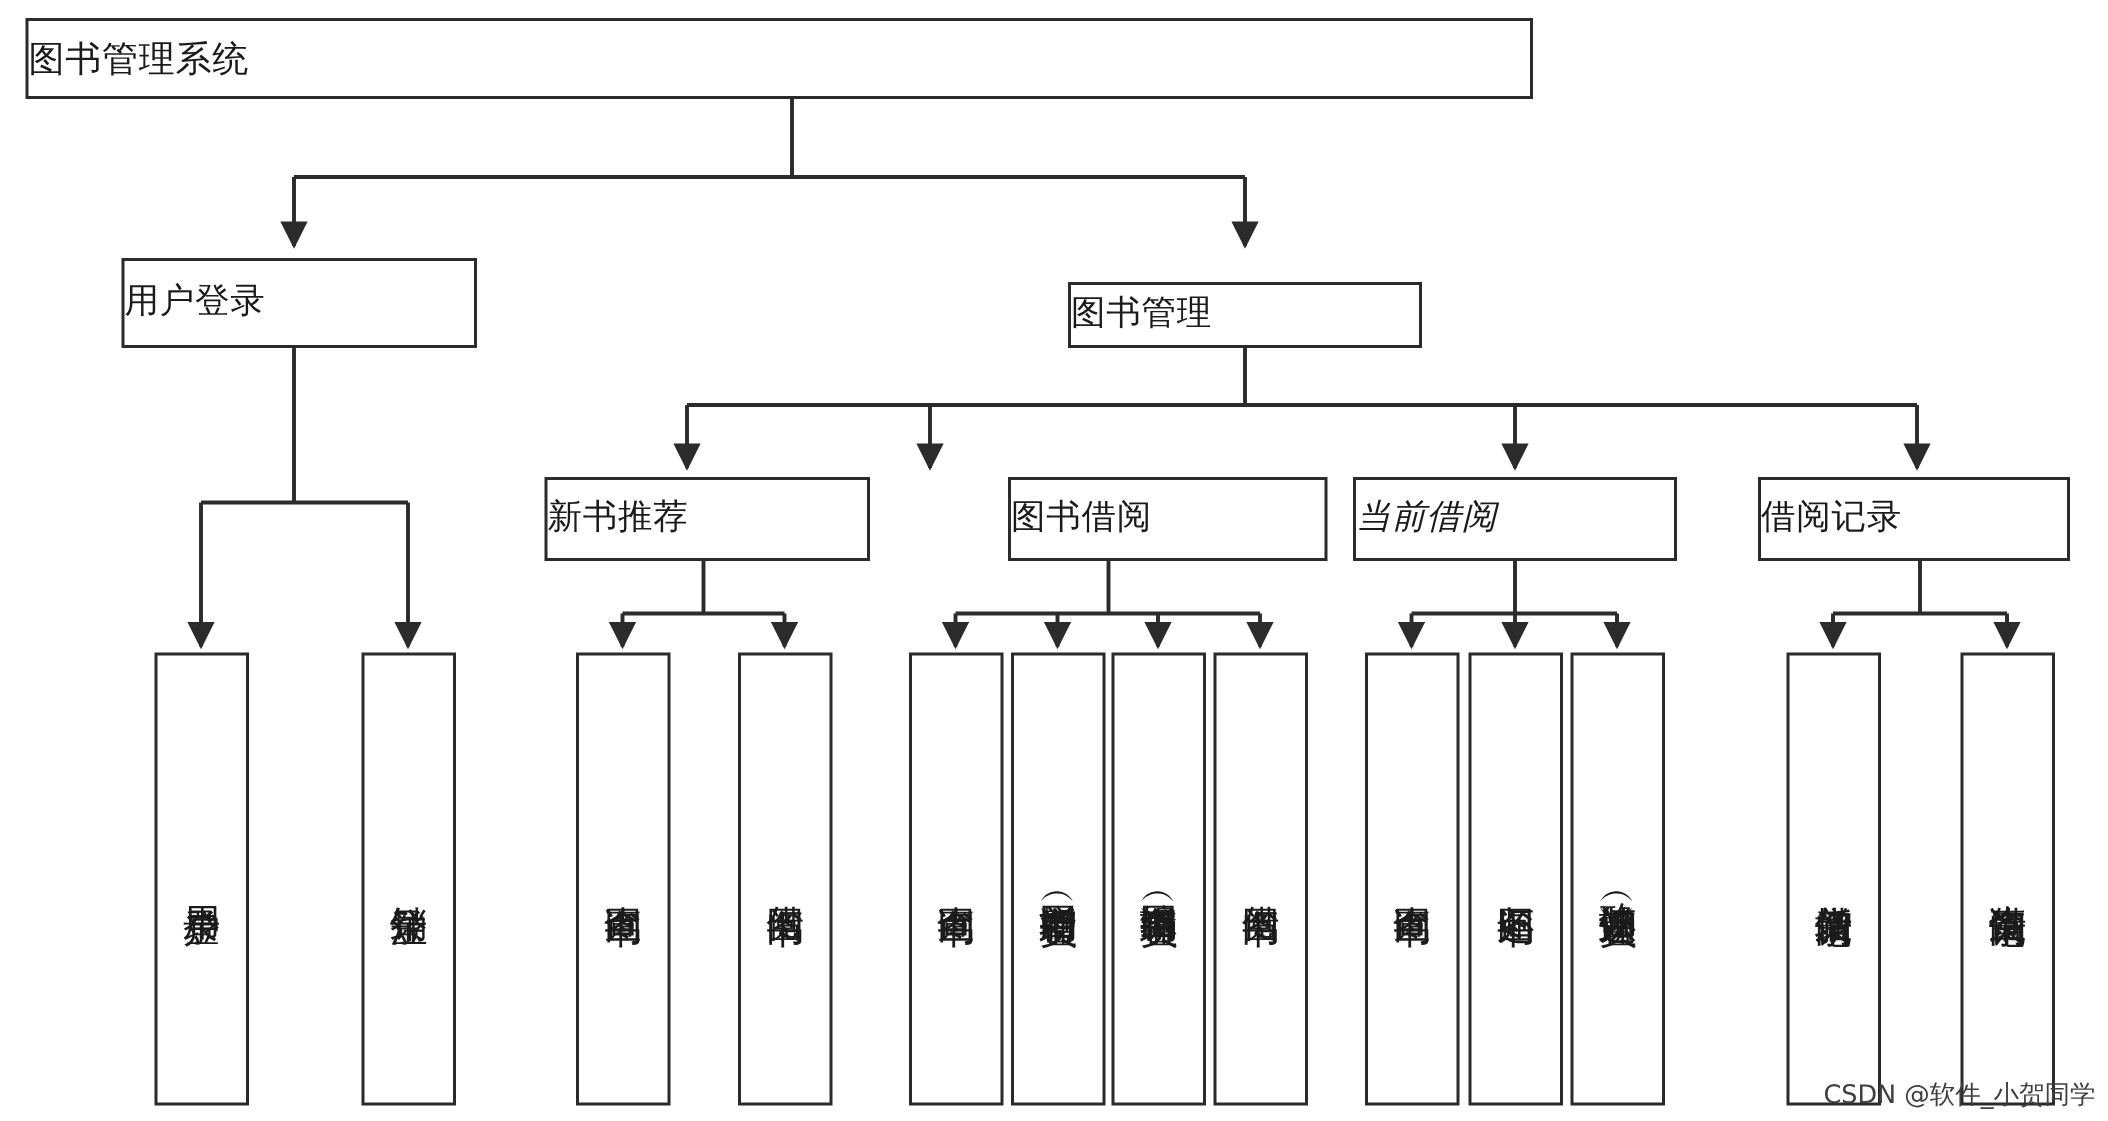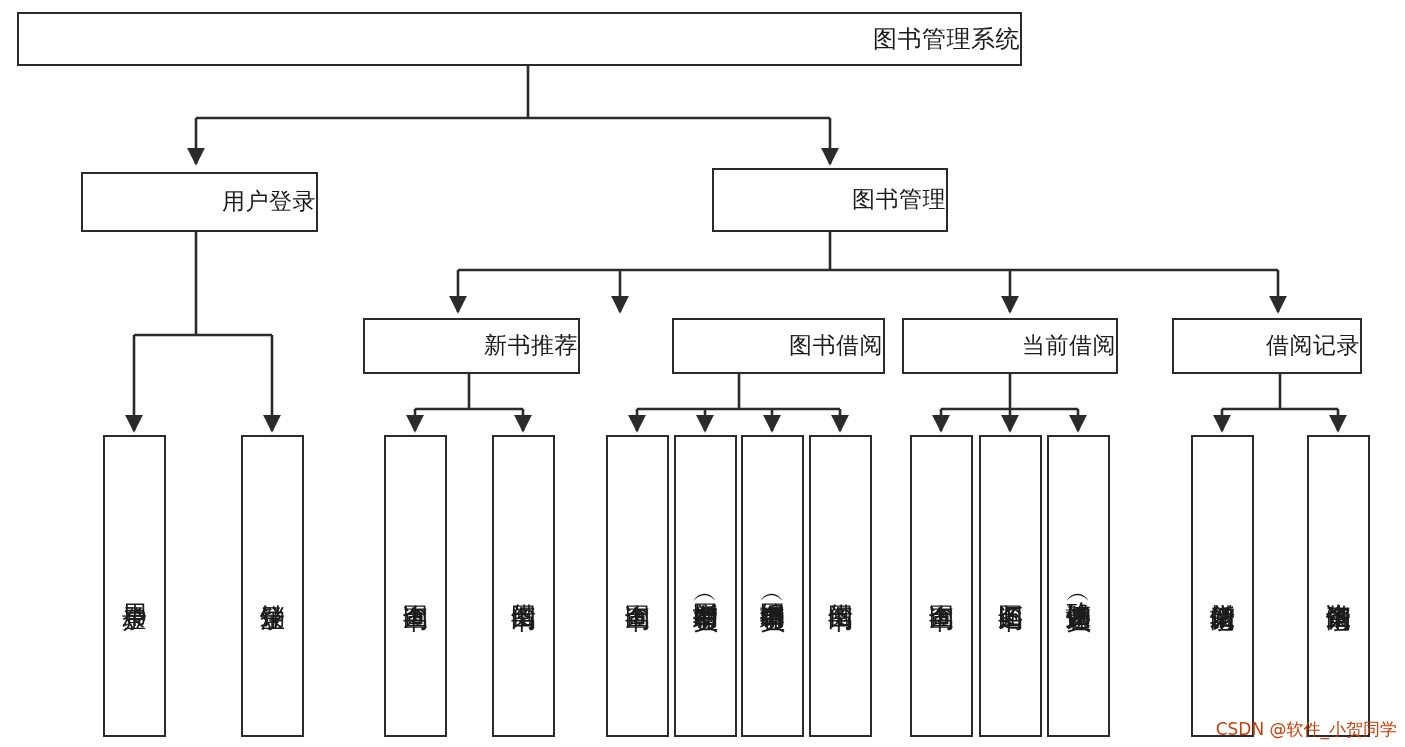--- a/index.html
+++ b/index.html
@@ -23,21 +23,21 @@
     height: 747px;
     pointer-events: none;
   }
   .node {
     position: absolute;
     box-sizing: border-box;
     border: 2px solid #2b2b2b;
     background: #ffffff;
     display: flex;
     align-items: center;
-    justify-content: flex-end;
+    justify-content: flex-start;
     color: #1b1b1b;
     z-index: 2;
   }
   .node .lbl {
     display: block;
     text-align: center;
     line-height: 1.28;
     letter-spacing: 0.5px;
   }
   
@@ -59,21 +59,21 @@
     font-size: 25px;
     line-height: 1.08;
     letter-spacing: 1px;
     white-space: nowrap;
   }
   #watermark {
     position: absolute;
     right: 8px;
     bottom: 6px;
     font-size: 17px;
-    color: #c2410c;
+    color: #404040;
     z-index: 5;
     white-space: nowrap;
     font-family: "DejaVu Sans", "Liberation Sans", sans-serif;
   }
 </style>
 </head>
 <body>
 
 <div id="canvas">
 
@@ -127,34 +127,34 @@
     </g>
   </svg>
 
   <div class="node root horiz" style="left:17px; top:12px; width:1005px; height:54px;">
     <span class="lbl">图书管理系统</span>
   </div>
 
   <div class="node horiz" style="left:81px; top:172px; width:237px; height:60px;">
     <span class="lbl">用户登录</span>
   </div>
-  <div class="node horiz" style="left:712px; top:168px; width:236px; height:64px;">
+  <div class="node horiz" style="left:712px; top:188px; width:236px; height:44px;">
     <span class="lbl">图书管理</span>
   </div>
 
   <div class="node horiz" style="left:363px; top:318px; width:217px; height:56px;">
     <span class="lbl">新书推荐</span>
   </div>
   <div class="node horiz" style="left:633px; top:318px; width:213px; height:56px;margin-left:39px;">
     <span class="lbl">图书借阅</span>
   </div>
-  <div class="node horiz" style="left:902px; top:318px; width:216px; height:56px;">
+  <div class="node horiz" style="left:902px; top:318px; width:216px; height:56px;font-style:italic;">
     <span class="lbl">当前借阅</span>
   </div>
-  <div class="node horiz" style="left:1172px; top:318px; width:190px; height:56px;">
+  <div class="node horiz" style="left:1172px; top:318px; width:208px; height:56px;">
     <span class="lbl">借阅记录</span>
   </div>
 
   <div class="node vert" style="left:103px; top:435px; width:63px; height:302px;">
     <span class="lbl">用户登录</span>
   </div>
   <div class="node vert" style="left:241px; top:435px; width:63px; height:302px;">
     <span class="lbl">注销登录</span>
   </div>
 

